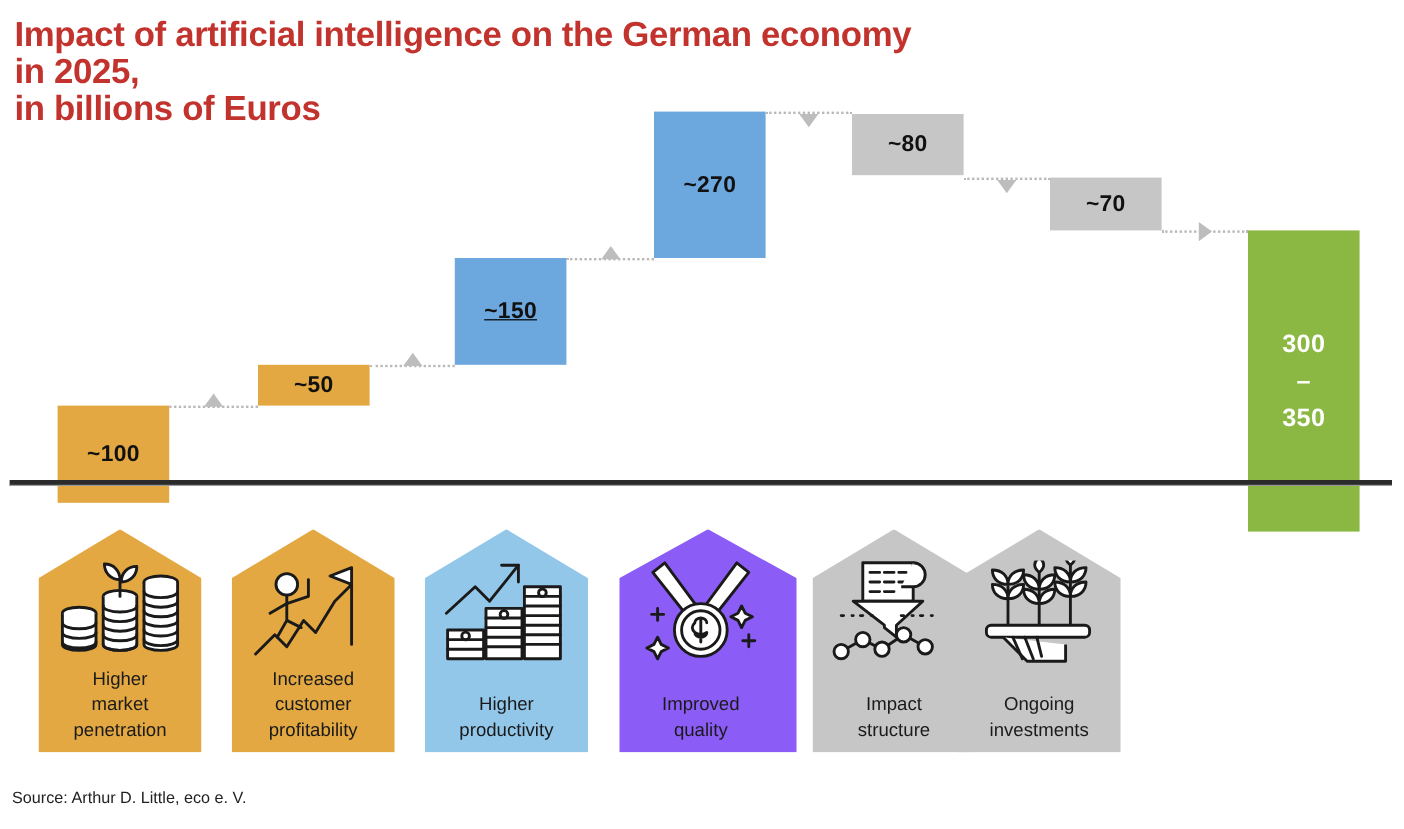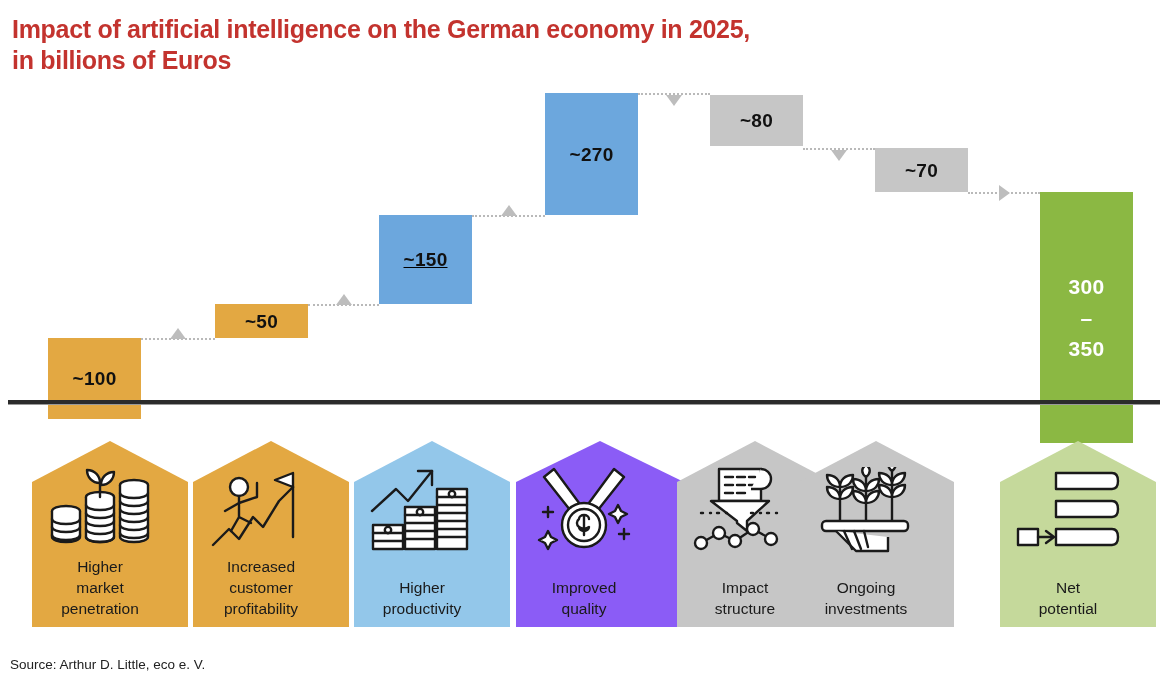--- a/index.html
+++ b/index.html
@@ -15,21 +15,21 @@
     overflow: hidden;
   }
 
   
   #chart-title {
     position: absolute;
     left: 12px;
     top: 14px;
     width: 760px;
     color: #c3332e;
-    font-size: 25px;
+    font-size: 29px;
     font-weight: bold;
     line-height: 31px;
     letter-spacing: -0.3px;
   }
   #chart-title .line2 { display: block; }
 
   
   #plot-area {
     position: absolute;
     left: 0;
@@ -98,21 +98,21 @@
   #categories {
     position: absolute;
     left: 0;
     top: 441px;
     width: 1170px;
     height: 190px;
   }
   .cat {
     position: absolute;
     top: 0;
-    width: 156px;
+    width: 136px;
     height: 186px;
     clip-path: polygon(0% 22%, 50% 0%, 100% 22%, 100% 100%, 0% 100%);
   }
   .cat-icon {
     position: absolute;
     left: 0;
     top: 26px;
     width: 136px;
     height: 86px;
     display: flex;
@@ -324,33 +324,15 @@
           <path d="M22 64 L42 84 L74 84 L74 70" stroke="#1a1a1a" fill="#ffffff" stroke-width="2.4" stroke-linejoin="round"></path>
           <path d="M30 64 L38 82 M40 64 L47 82 M50 64 L54 80" stroke="#1a1a1a" fill="none" stroke-width="2.4" stroke-linecap="round" stroke-linejoin="round"></path>
         </g>
         </svg>
       </div>
       <div class="cat-label">
         <div>Ongoing</div>
         <div>investments</div>
       </div>
     </div>
-    <div class="cat" style="left: 1000px; background: rgb(197, 217, 155);">
-      <div class="cat-icon">
-        <svg width="104" height="86" viewBox="0 0 104 86">
-        <g>
-          <path d="M40 6 h56 q6 0 6 8 q0 8 -6 8 h-56 Z" stroke="#1a1a1a" fill="#ffffff" stroke-width="2.4" stroke-linejoin="round"></path>
-          <path d="M40 34 h56 q6 0 6 8 q0 8 -6 8 h-56 Z" stroke="#1a1a1a" fill="#ffffff" stroke-width="2.4" stroke-linejoin="round"></path>
-          <path d="M40 62 h56 q6 0 6 8 q0 8 -6 8 h-56 Z" stroke="#1a1a1a" fill="#ffffff" stroke-width="2.4" stroke-linejoin="round"></path>
-          <rect x="2" y="62" width="20" height="16" stroke="#1a1a1a" fill="#ffffff" stroke-width="2.4" stroke-linejoin="round"></rect>
-          <path d="M22 70 h14" stroke="#1a1a1a" fill="none" stroke-width="2.4" stroke-linecap="round" stroke-linejoin="round"></path>
-          <path d="M30 64 L38 70 L30 76" stroke="#1a1a1a" fill="none" stroke-width="2.4" stroke-linecap="round" stroke-linejoin="round"></path>
-        </g>
-        </svg>
-      </div>
-      <div class="cat-label">
-        <div>Net</div>
-        <div>potential</div>
-      </div>
-    </div>
   </div>
 
 <div id="source-note">Source: Arthur D. Little, eco e. V.</div>
 
 </body></html>

